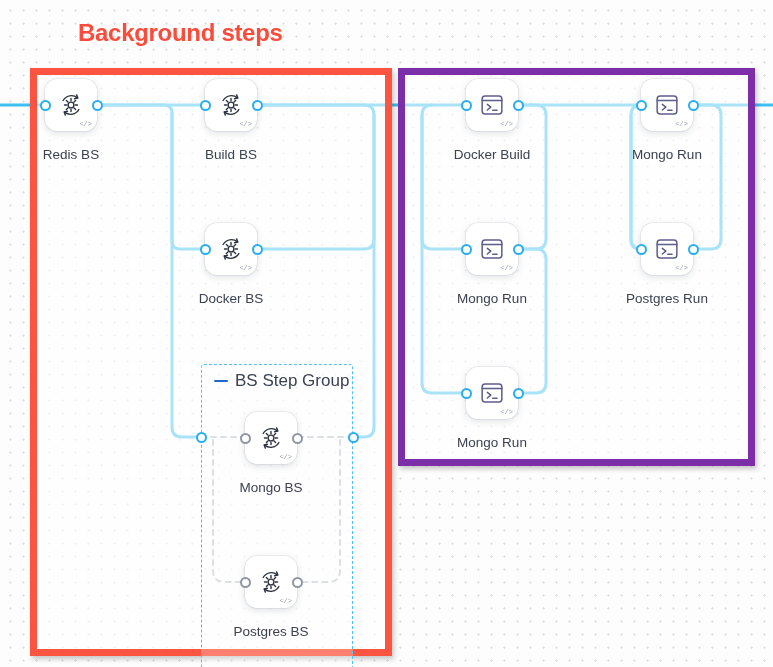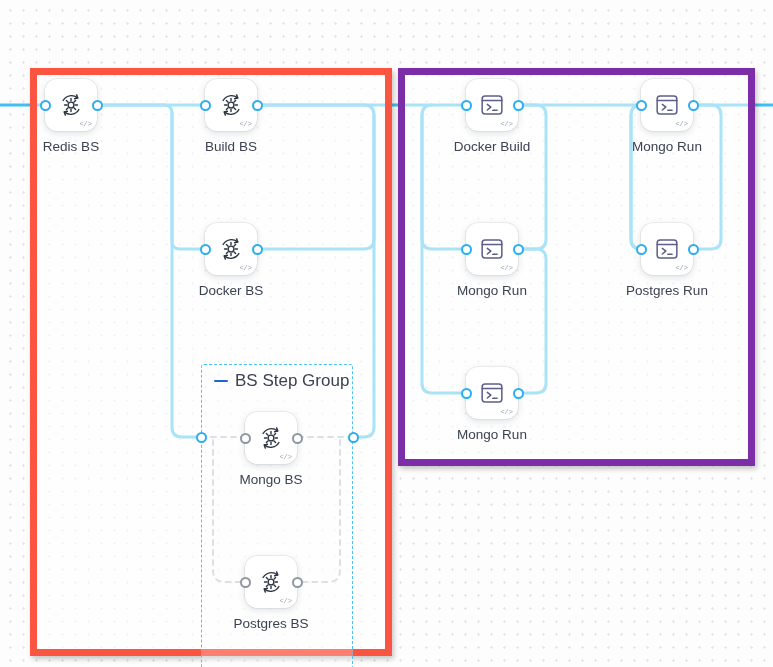--- a/index.html
+++ b/index.html
@@ -59,21 +59,21 @@
 
   
   .node{position:absolute;width:104px;}
   .node-card{
     position:relative;width:52px;height:52px;margin:0 auto;
     background:#ffffff;border-radius:12px;
     box-shadow:0 2px 7px rgba(60,70,90,0.17), 0 0 0 0.6px rgba(225,228,234,0.9);
     display:flex;align-items:center;justify-content:center;
   }
   .node-label{
-    margin-top:8px;text-align:center;font-size:13.5px;color:#3b4252;
+    margin-top:16px;text-align:center;font-size:13.5px;color:#3b4252;
     white-space:nowrap;
   }
   .code-badge{
     position:absolute;right:5px;bottom:3px;font-size:7px;color:#9aa1ad;
     font-family:"Liberation Mono","DejaVu Sans Mono",monospace;line-height:1;
   }
   .port{
     position:absolute;top:50%;width:11px;height:11px;margin-top:-5.5px;
     border-radius:50%;background:#ffffff;border:2.4px solid #2aaef0;
     box-sizing:border-box;
@@ -127,20 +127,21 @@
       <path d="M 201 437 L 245 437"></path>
       <path d="M 298 437 L 353 437"></path>
       <path d="M 213 440 Q 213 450 213 460 L 213 570 Q 213 582 225 582 L 245 582"></path>
       <path d="M 340 440 Q 340 450 340 460 L 340 570 Q 340 582 328 582 L 298 582"></path>
     </g>
   </svg>
 
   <div class="group-frame bg"></div>
   <div class="group-frame run"></div>
 
+  <div class="group-title bg">Background steps</div>
 
   <div class="subgroup"></div>
   <div class="subgroup-label">
     <span class="subgroup-dash"></span>
     <span>BS Step Group</span>
   </div>
 
   <div id="node-layer">
       <div class="node" style="left: 19px; top: 79px;">
         <div class="node-card">

